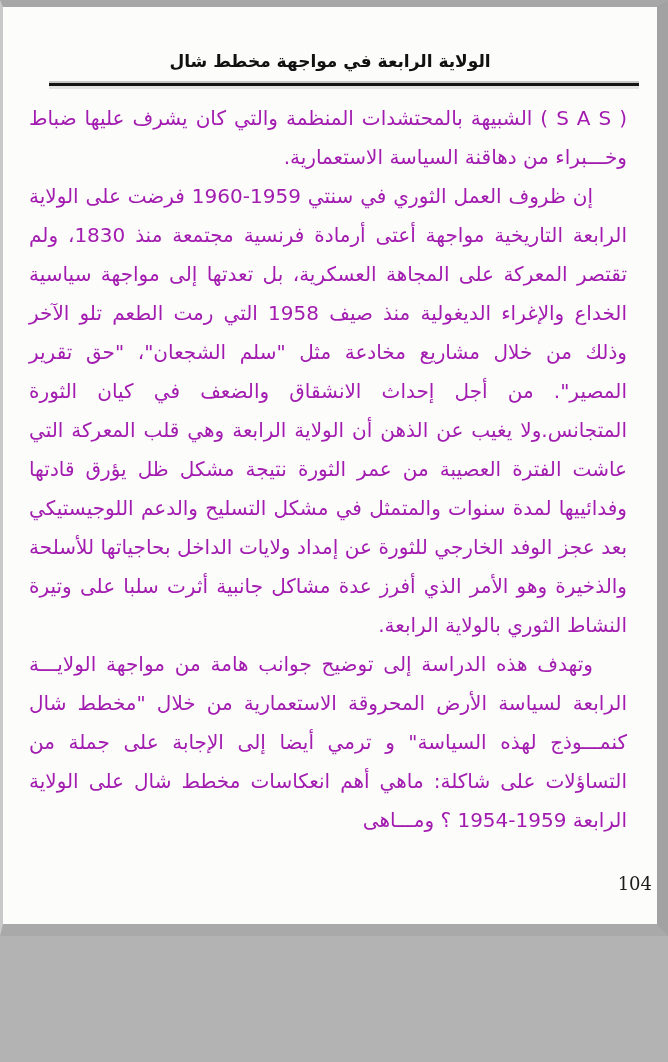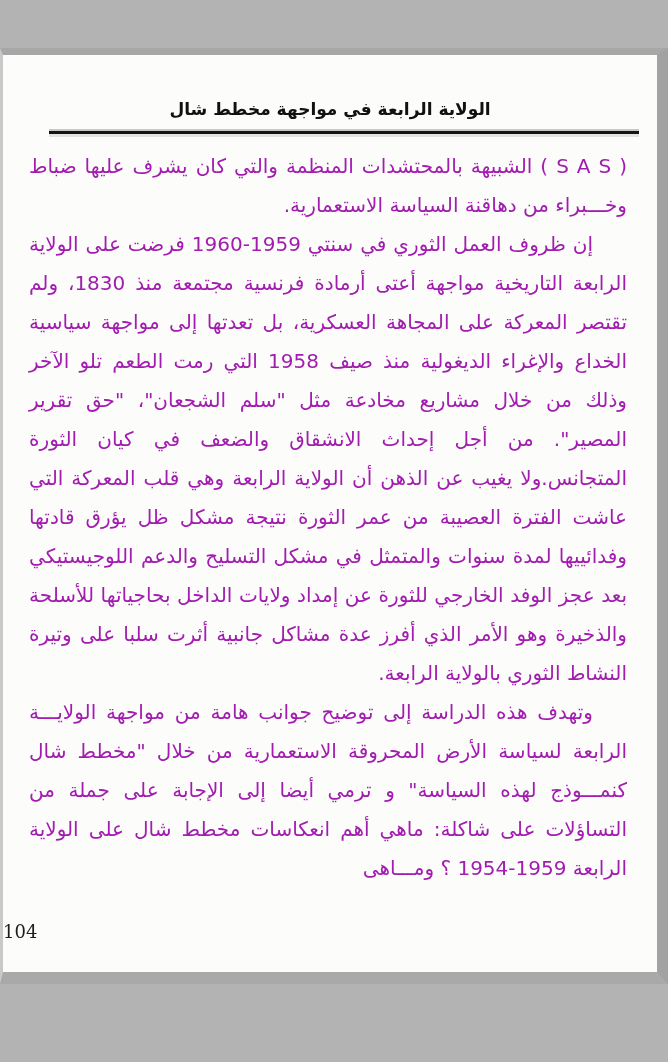--- a/index.html
+++ b/index.html
@@ -8,21 +8,20 @@
     width:668px; height:936px;
     box-sizing:border-box;
     background:#fcfcfb;
     border-top:7px solid #a7a7a7;
     border-right:11px solid #a2a2a2;
     border-bottom:12px solid #a9a9a9;
     border-left:3px solid #c9c9c9;
     overflow:hidden;
     font-family:"DejaVu Sans", sans-serif;
     color:#1c1c1c;
-    margin-top:48px;
   }
   .header { margin-top:44px; text-align:center; }
   .title {
     font-size:17px; font-weight:bold; color:#111;
     direction:rtl;
   }
   .rule {
     margin:12px 18px 0 46px;
     height:3px; background:#151515;
     box-shadow:0 -2px 0 rgba(120,120,120,.40), 0 3px 0 rgba(165,165,165,.28);
@@ -53,21 +52,21 @@
     line-height:56px;
   }
   .wm-url {
     margin-top:-2px;
     font-family:"Liberation Sans", sans-serif;
     font-size:16px; letter-spacing:.5px;
     color:rgba(155,150,148,.8);
   }
   .footer {
     position:absolute; bottom:30px; left:0; right:5px;
-    text-align:left; z-index:1;
+    text-align:right; z-index:1;
   }
   .page-number {
     font-family:"DejaVu Serif", serif;
     font-size:18px; color:#1d1d1d;
   }
 </style>
 </head>
 <body>
 
 <div class="page">

